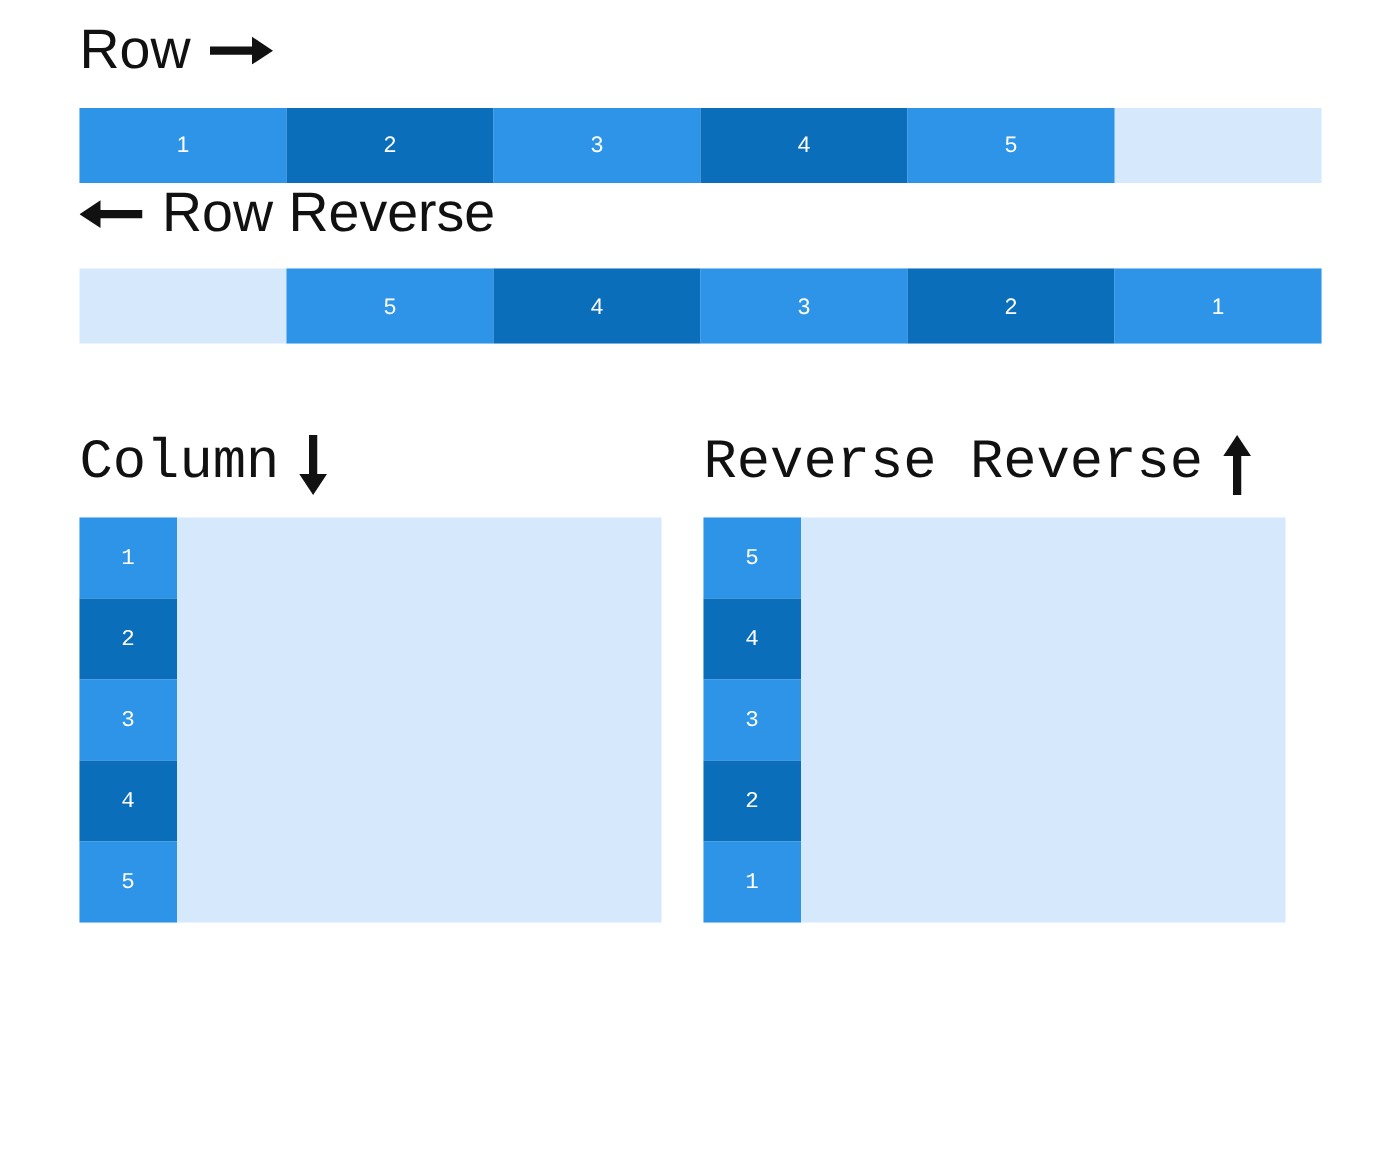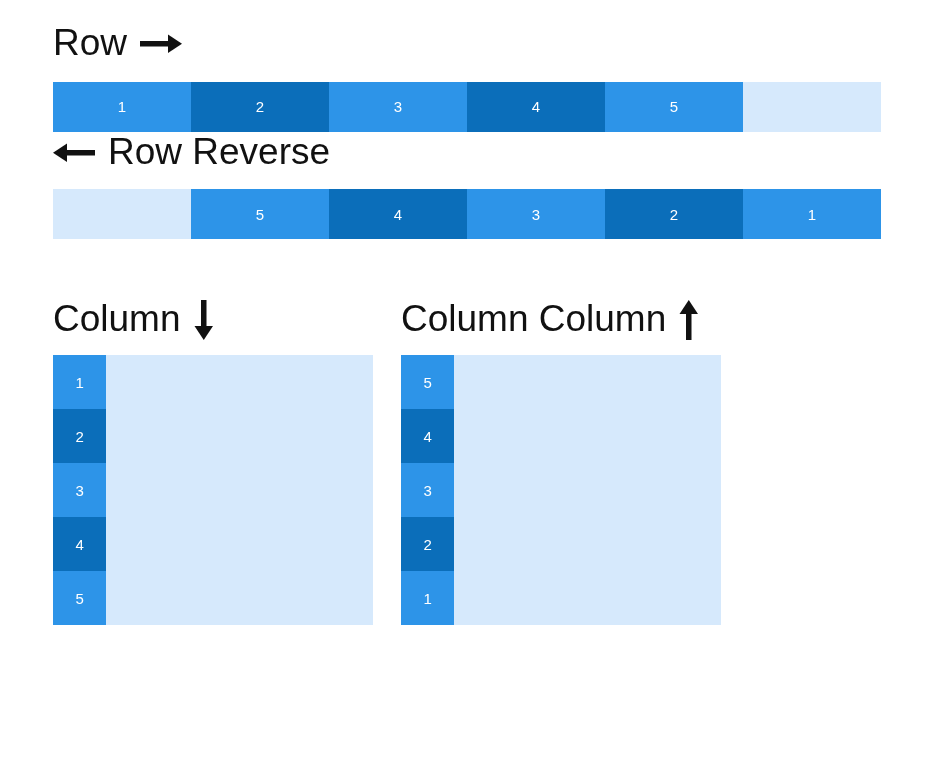--- a/index.html
+++ b/index.html
@@ -14,21 +14,21 @@
   html,body{margin:0;padding:0;}
   body{
     width:931px;height:768px;
     background:var(--page-bg);
     font-family:"Liberation Sans", sans-serif;
     overflow:hidden;
   }
   .content{
     width:828px;
     margin:0 50px 0 53px;
-    padding-top:23px;
+    padding-top:13px;
   }
   h2.section-heading{
     margin:0;
     font-size:37px;
     font-weight:400;
     line-height:1.1;
     color:var(--heading-text);
     display:flex;
     align-items:center;
     gap:13px;
@@ -55,21 +55,21 @@
   .row-reverse-box .item{
     flex:0 0 16.6667%;
     height:100%;
   }
   .mt-row-reverse{margin-top:77px;}
   .columns-wrap{
     display:flex;
     gap:28px;
     margin-top:60px;
   }
-  .column-half{width:320px;}
+  .column-half{width:388px;font-family:Liberation Mono, monospace;}
   .col-box{
     height:270px;
     margin-top:15px;
     flex-direction:column;
   }
   .col-reverse-box{
     height:270px;
     margin-top:15px;
     flex-direction:column-reverse;
   }
@@ -141,21 +141,21 @@
         <div class="item">1</div>
         <div class="item">2</div>
         <div class="item">3</div>
         <div class="item">4</div>
         <div class="item">5</div>
       </div>
     </section>
 
     <section class="column-half">
       <h2 class="section-heading">
-        <span>Column Column</span>
+        <span>Reverse Reverse</span>
         <svg class="arrow-icon" width="19" height="40" viewBox="0 0 19 40">
           <rect x="7" y="12" width="5.5" height="28" fill="#111"></rect>
           <polygon points="0.5,14 9.75,0 19,14" fill="#111"></polygon>
         </svg>
       </h2>
       <div class="flex-container col-reverse-box">
         <div class="item">1</div>
         <div class="item">2</div>
         <div class="item">3</div>
         <div class="item">4</div>

